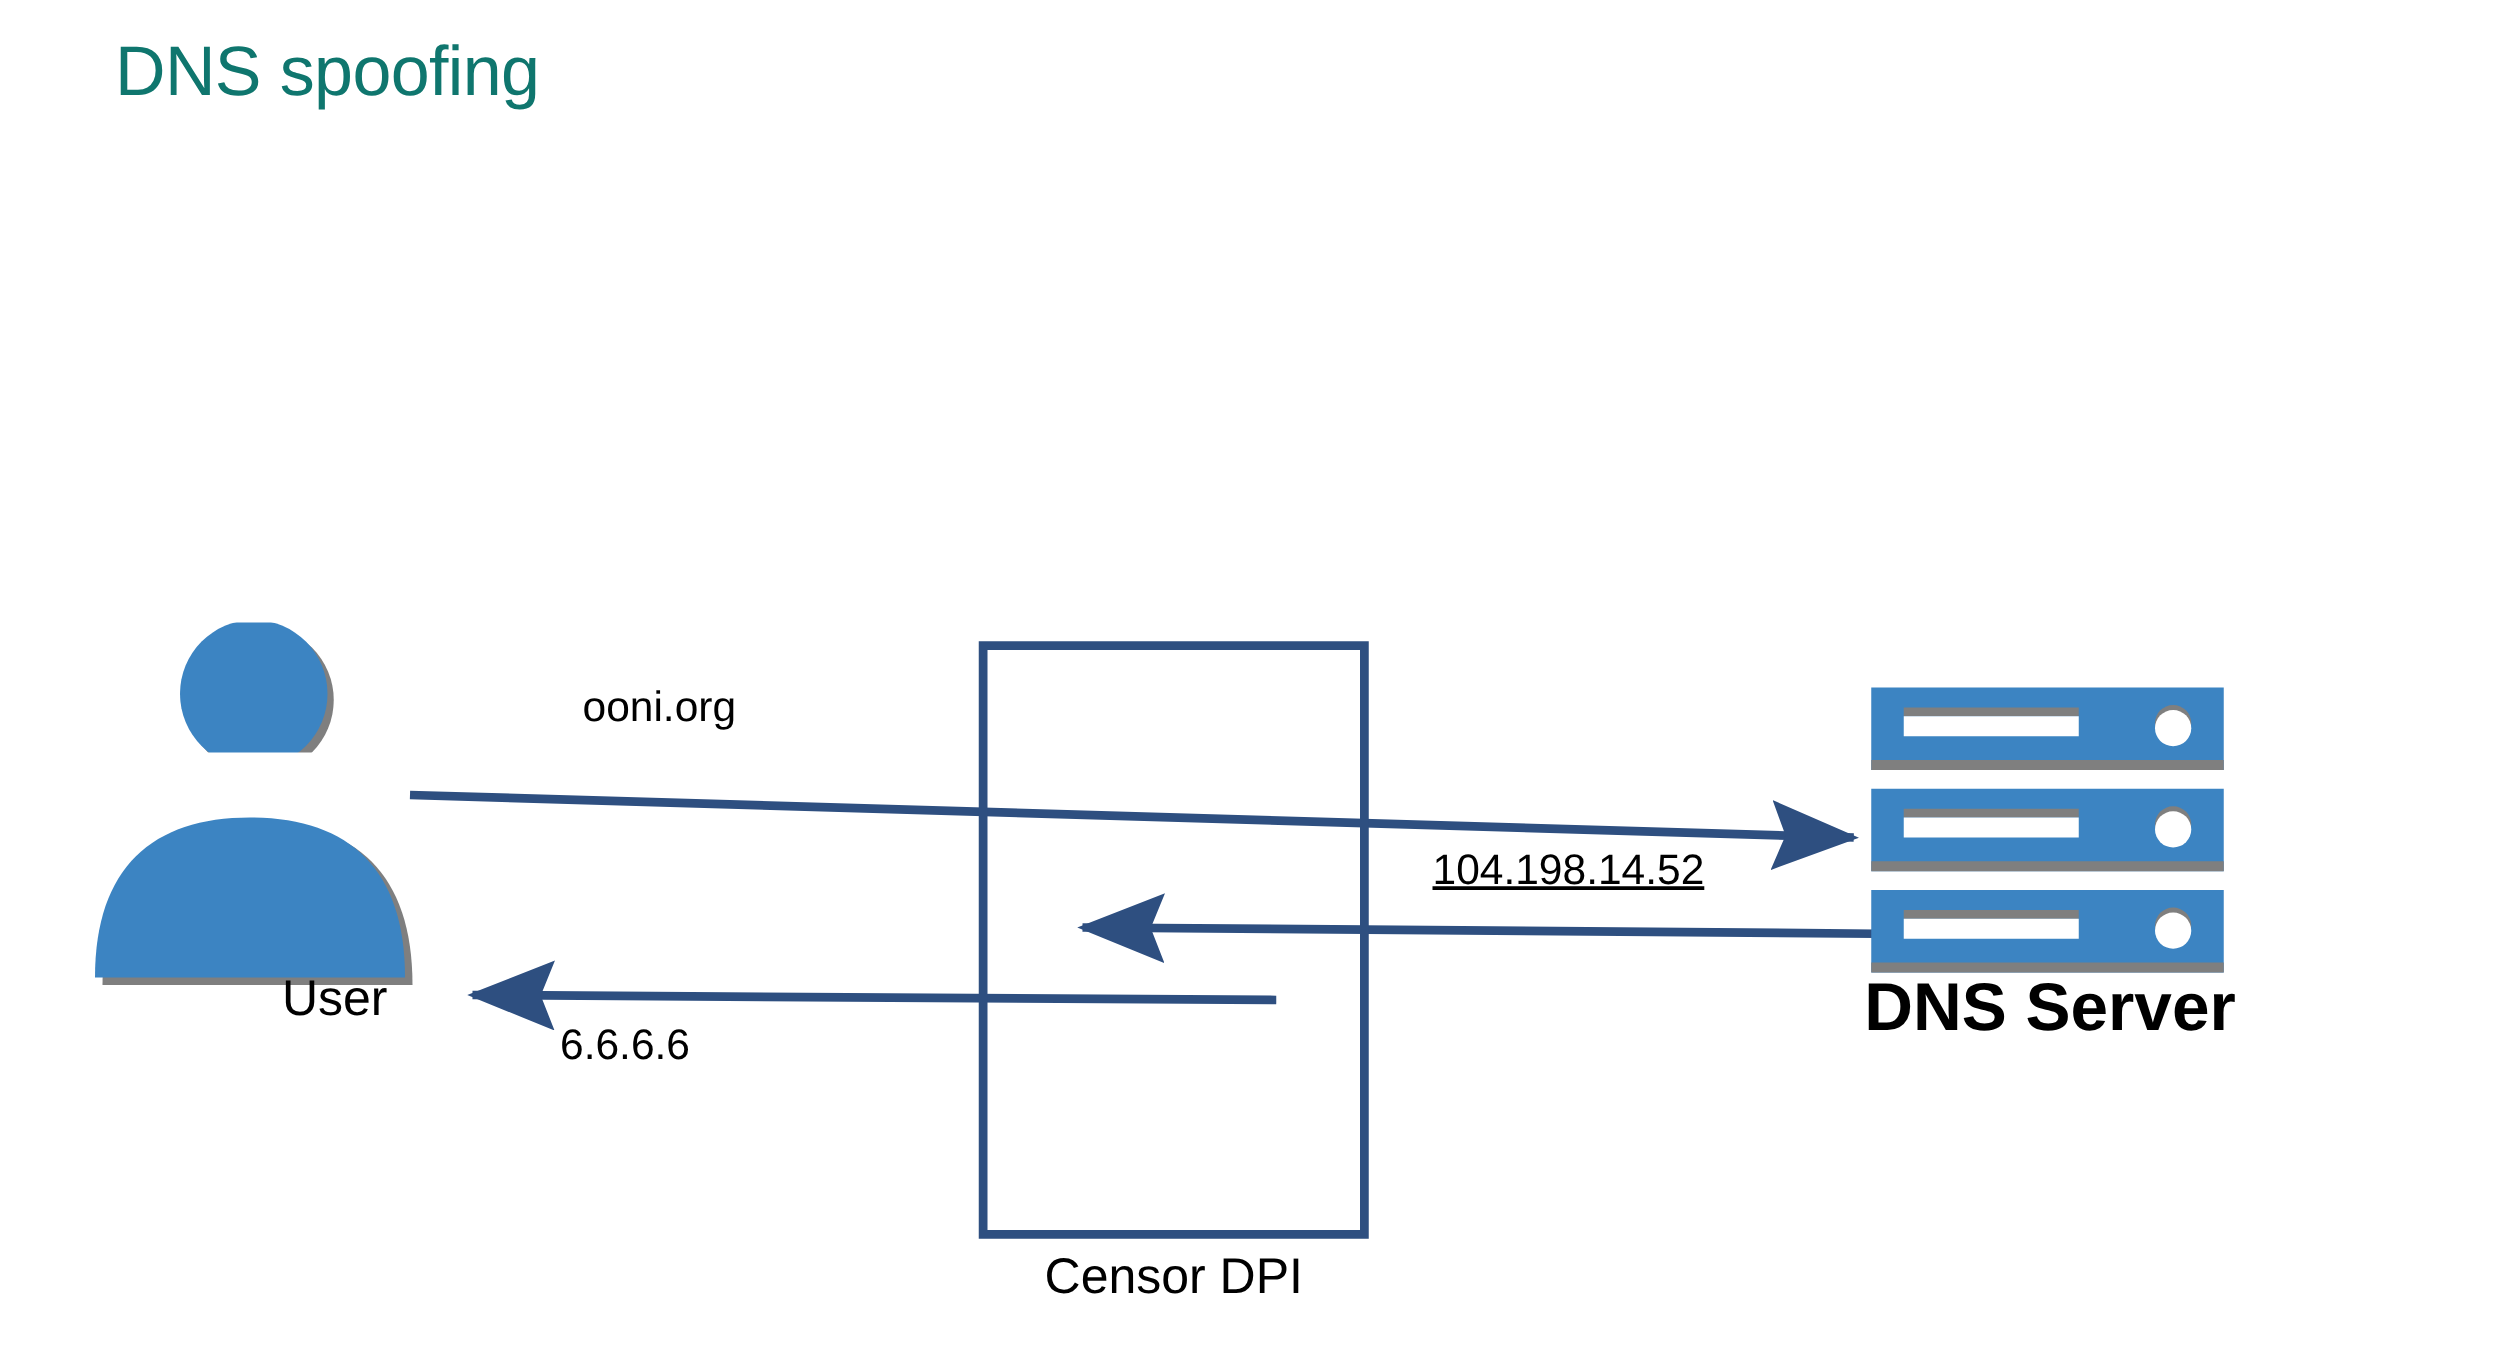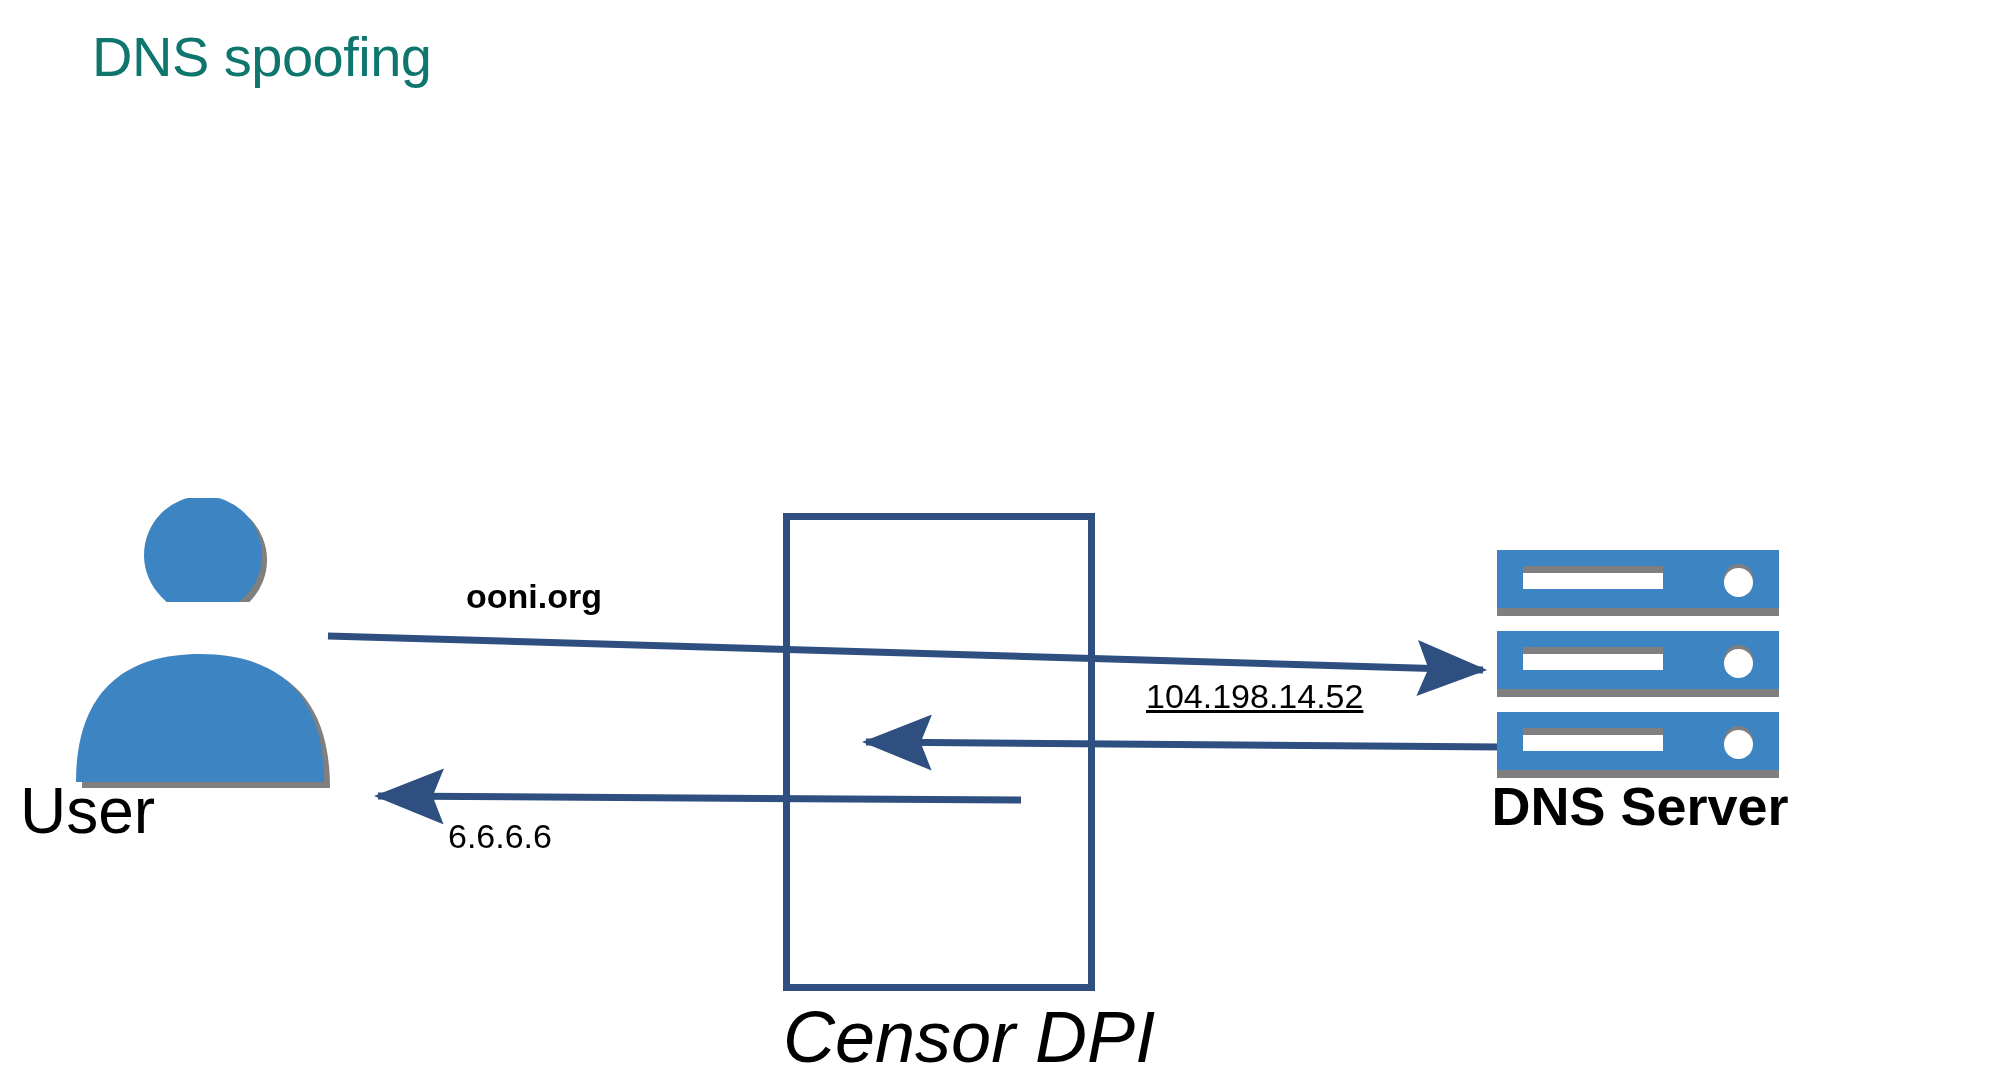--- a/index.html
+++ b/index.html
@@ -49,25 +49,24 @@
     border: 7px solid #2E4F80;
     background: transparent;
     box-sizing: border-box;
   }
   #censor-label {
     position: absolute;
     left: 783px;
     top: 1000px;
     width: 312px;
     text-align: center;
-    font-size: 72px;
-    line-height: 1.05;
-    white-space: nowrap;
-    color: #000000;
-    font-style: italic;
+    font-size: 40px;
+    line-height: 1.05;
+    white-space: nowrap;
+    color: #000000;
   }
 
   
   #user-node {
     position: absolute;
     left: 72px;
     top: 498px;
     width: 268px;
     height: 290px;
   }
@@ -76,22 +75,22 @@
     left: 0;
     top: 0;
     width: 268px;
     height: 290px;
   }
   #user-label {
     position: absolute;
     left: 20px;
     top: 778px;
     width: 290px;
-    text-align: left;
-    font-size: 64px;
+    text-align: right;
+    font-size: 40px;
     line-height: 1.05;
     white-space: nowrap;
     color: #000000;
   }
 
   
   #server-node {
     position: absolute;
     left: 1497px;
     top: 550px;
@@ -165,21 +164,21 @@
   }
 
   
   .edge-label {
     position: absolute;
     font-size: 34px;
     line-height: 1.1;
     color: #000000;
     white-space: nowrap;
   }
-  #label-query   { left: 466px;  top: 578px; font-weight: bold; }
+  #label-query   { left: 466px;  top: 548px; }
   #label-answer  { left: 1146px; top: 678px; text-decoration: underline; }
   #label-spoof   { left: 448px;  top: 818px; }
 </style>
 </head>
 <body>
 
 <div id="slide-title">DNS spoofing</div>
 
 <svg id="diagram-svg" viewBox="0 0 1998 1080" xmlns="http://www.w3.org/2000/svg">
   <defs>

